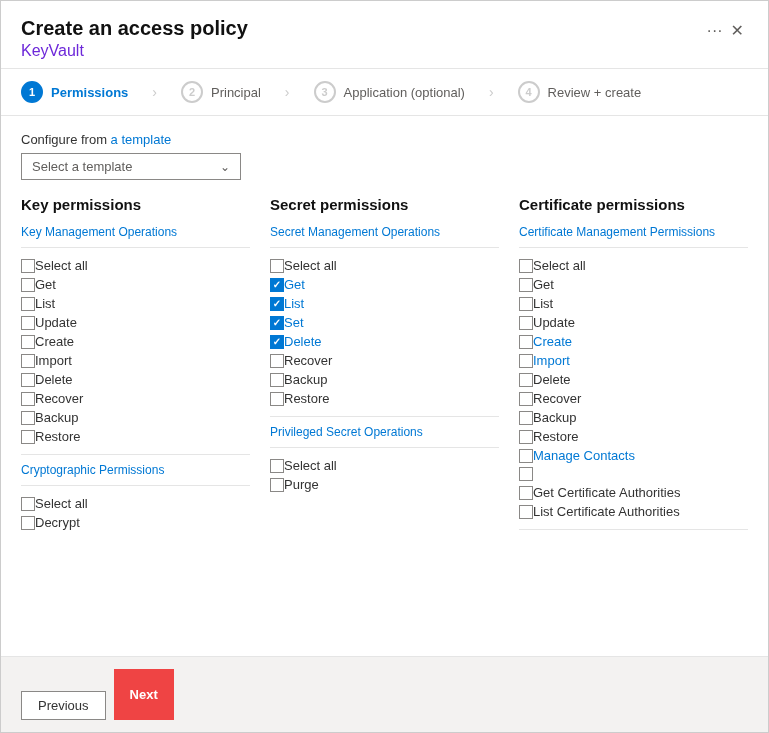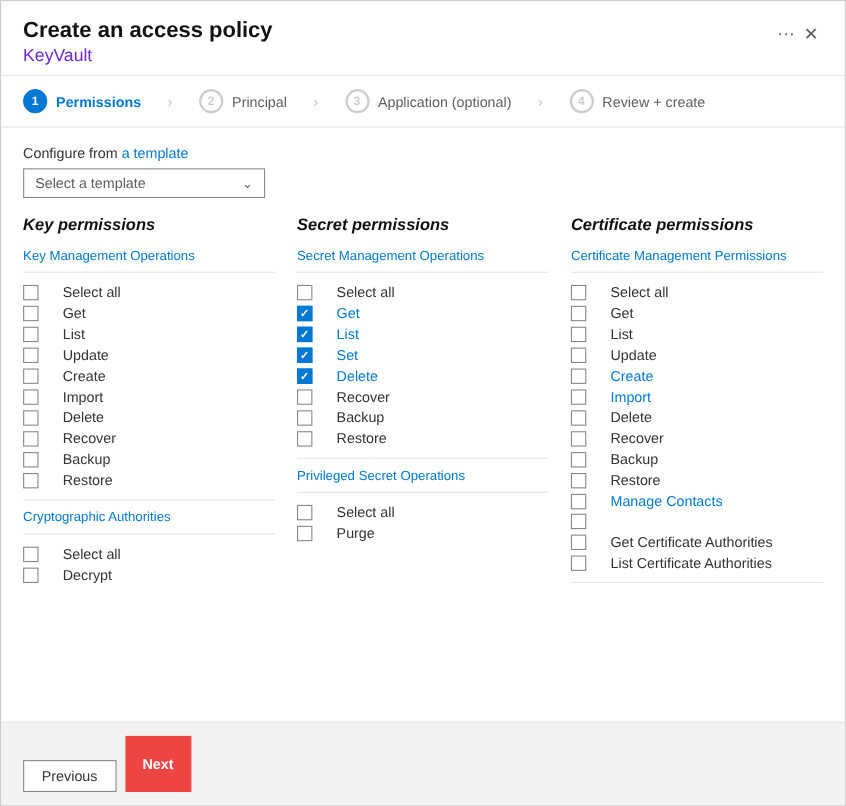--- a/index.html
+++ b/index.html
@@ -20,23 +20,23 @@
     .step-divider { color: #ccc; font-size: 14px; }
     .content { padding: 16px 20px; overflow-y: auto; max-height: 580px; }
     .template-section { margin-bottom: 16px; }
     .template-label { font-size: 13px; color: #333; margin-bottom: 6px; }
     .template-label a { color: #0078d4; text-decoration: none; }
     .template-dropdown { display: flex; align-items: center; justify-content: space-between; border: 1px solid #8a8886; padding: 5px 10px; width: 220px; cursor: pointer; background: #fff; }
     .template-dropdown-text { font-size: 13px; color: #605e5c; }
     .chevron { font-size: 12px; color: #605e5c; }
     .permissions-grid { display: grid; grid-template-columns: 1fr 1fr 1fr; gap: 0 20px; }
     .perm-column { }
-    .perm-section-title { font-size: 15px; font-weight: 700; color: #111; margin-bottom: 12px; font-style: italic; }
+    .perm-section-title { font-size: 15px; font-weight: 700; color: #111; margin-bottom: 12px; }
     .perm-group-label { font-size: 12px; color: #0078d4; margin-bottom: 6px; margin-top: 4px; }
-    .perm-item { display: flex; align-items: center; gap: 22px; padding: 2px 0; }
+    .perm-item { display: flex; align-items: center; gap: 0; padding: 2px 0; }
     .perm-item label { font-size: 13px; color: #333; cursor: pointer; }
     .perm-item label.blue { color: #0078d4; }
     .checkbox { width: 14px; height: 14px; border: 1px solid #8a8886; background: #fff; display: inline-flex; align-items: center; justify-content: center; flex-shrink: 0; cursor: pointer; }
     .checkbox.checked { background: #0078d4; border-color: #0078d4; }
     .checkbox.checked::after { content: '✓'; color: #fff; font-size: 10px; font-weight: 700; }
     .divider-line { border: none; border-top: 1px solid #e5e5e5; margin: 8px 0; }
     .footer { position: absolute; bottom: 0; left: 0; right: 0; padding: 12px 20px; border-top: 1px solid #e5e5e5; background: #f3f2f1; display: flex; gap: 8px; }
     .btn-prev { padding: 6px 16px; border: 1px solid #8a8886; background: #fff; color: #333; font-size: 13px; cursor: pointer; margin-top: 22px; }
     .btn-next { padding: 6px 16px; background: #ef4444; color: #fff; border: none; font-size: 13px; cursor: pointer; font-weight: 600; }
   </style>
@@ -133,21 +133,21 @@
           <div class="checkbox"></div>
           <label>Backup</label>
         </div>
         <div class="perm-item">
           <div class="checkbox"></div>
           <label>Restore</label>
         </div>
         <hr class="divider-line">
 
         <div style="margin-top:8px;">
-          <div class="perm-group-label">Cryptographic Authorities</div>
+          <div class="perm-group-label">Cryptographic Permissions</div>
           <hr class="divider-line">
           <div class="perm-item">
             <div class="checkbox"></div>
             <label>Select all</label>
           </div>
           <div class="perm-item">
             <div class="checkbox"></div>
             <label>Decrypt</label>
           </div>
         </div>

